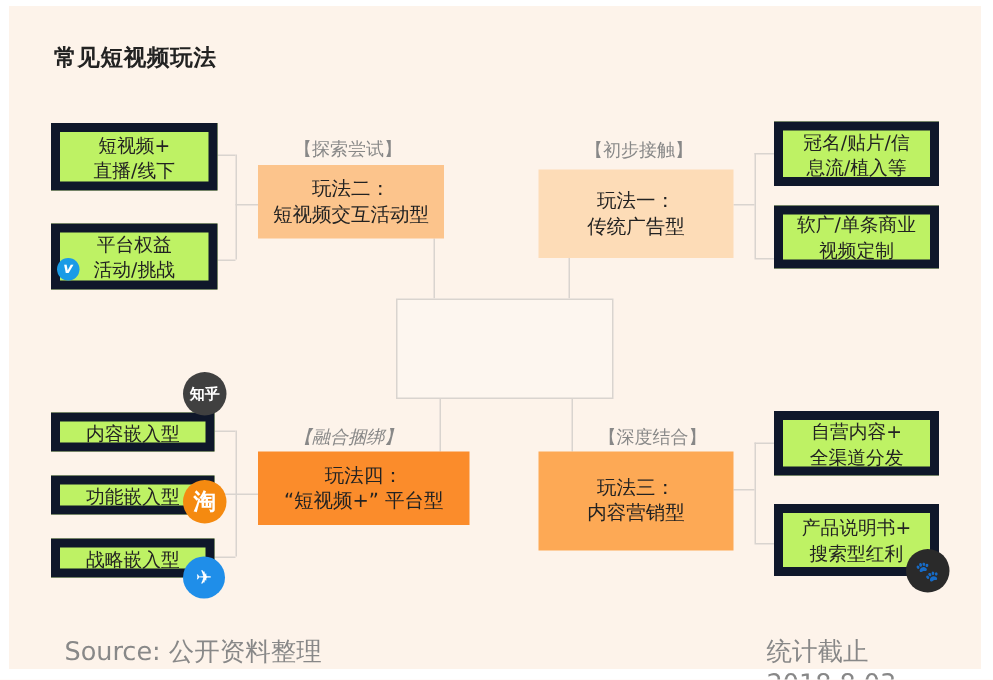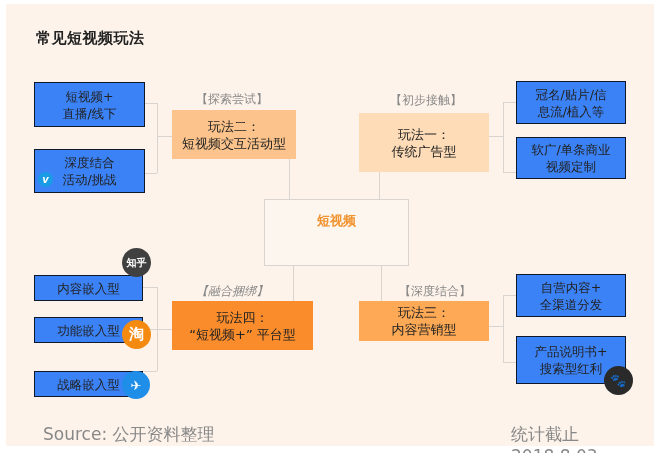--- a/index.html
+++ b/index.html
@@ -1,20 +1,20 @@
 <!DOCTYPE html>
 <html><head>
 <meta charset="utf-8">
 <style>
   html, body { margin: 0; padding: 0; background: #ffffff; }
   body { width: 662px; height: 453px; position: relative; overflow: hidden;
          font-family: "DejaVu Sans", "Liberation Sans", sans-serif; color: #222; }
   .panel { position: absolute; left: 6px; top: 4px; width: 648px; height: 442px; background: #fdf3ea; }
   .title { position: absolute; left: 36px; top: 29px; font-size: 15px; font-weight: bold; color: #222; letter-spacing: 0.5px; }
-  .box { position: absolute; box-sizing: border-box; border: 1px solid #0f172a; background: #3b82f6;
+  .box { position: absolute; box-sizing: border-box; border: 6px solid #0f172a; background: #bef264;
          display: flex; align-items: center; justify-content: center; text-align: center;
          font-size: 12.5px; line-height: 17px; color: #222; white-space: pre-line; }
   .main { position: absolute; box-sizing: border-box; display: flex; align-items: center; justify-content: center;
           text-align: center; font-size: 13px; line-height: 17px; color: #222; white-space: pre-line; }
   .tag { position: absolute; font-size: 12px; color: #888; white-space: nowrap; }
   .hl { position: absolute; background: #d9d4cf; height: 1px; }
   .vl { position: absolute; background: #d9d4cf; width: 1px; }
   .center { position: absolute; left: 264px; top: 199px; width: 145px; height: 67px; box-sizing: border-box;
             border: 1px solid #d9d4cf; background: #fdf6ef; text-align: center; color: #f0922e; font-weight: bold; font-size: 13px; }
   .center .l1 { position: absolute; left: 0; right: 0; top: 12px; }
@@ -47,52 +47,51 @@
 <div class="hl" style="left:503px;top:295px;width:13px;"></div>
 <div class="hl" style="left:503px;top:362px;width:13px;"></div>
 <div class="hl" style="left:489px;top:326px;width:14px;"></div>
 
 <div class="vl" style="left:289px;top:159px;height:40px;"></div>
 <div class="vl" style="left:379px;top:161px;height:38px;"></div>
 <div class="vl" style="left:293px;top:266px;height:35px;"></div>
 <div class="vl" style="left:381px;top:266px;height:35px;"></div>
 
 <div class="center">
-  <div class="l1">短视频</div>
 </div>
 
 <div class="tag" style="left:196px;top:91px;">【探索尝试】</div>
 <div class="main" style="left:172px;top:110px;width:124px;height:49px;background:#fcc48c;">玩法二：
 短视频交互活动型</div>
 <div class="box" style="left:34px;top:82px;width:111px;height:45px;">短视频+
 直播/线下</div>
-<div class="box" style="left:34px;top:149px;width:111px;height:44px;">深度结合
+<div class="box" style="left:34px;top:149px;width:111px;height:44px;">平台权益
 活动/挑战</div>
 <div class="icon" style="left:38px;top:172px;width:15px;height:15px;background:#1a9be6;font-size:10px;font-style:italic;">v</div>
 
 <div class="tag" style="left:390px;top:92px;">【初步接触】</div>
 <div class="main" style="left:359px;top:113px;width:130px;height:59px;background:#fddcb7;">玩法一：
 传统广告型</div>
 <div class="box" style="left:516px;top:81px;width:110px;height:43px;">冠名/贴片/信
 息流/植入等</div>
 <div class="box" style="left:516px;top:137px;width:110px;height:42px;">软广/单条商业
 视频定制</div>
 
 <div class="tag" style="left:196px;top:283px;font-style:italic;">【融合捆绑】</div>
 <div class="main" style="left:172px;top:301px;width:141px;height:49px;background:#fb8c2b;">玩法四：
 “短视频+” 平台型</div>
 <div class="box" style="left:34px;top:275px;width:109px;height:26px;">内容嵌入型</div>
 <div class="box" style="left:34px;top:317px;width:109px;height:26px;">功能嵌入型</div>
-<div class="box" style="left:34px;top:359px;width:109px;height:26px;margin-top:12px;">战略嵌入型</div>
+<div class="box" style="left:34px;top:359px;width:109px;height:26px;">战略嵌入型</div>
 <div class="icon" style="left:122px;top:248px;width:29px;height:29px;background:#404040;font-size:10px;">知乎</div>
 <div class="icon" style="left:122px;top:320px;width:29px;height:29px;background:#f58a10;font-size:15px;">淘</div>
 <div class="icon" style="left:122px;top:371px;width:28px;height:28px;background:#1f8ee9;font-size:13px;">✈</div>
 
 <div class="tag" style="left:399px;top:283px;">【深度结合】</div>
-<div class="main" style="left:359px;top:301px;width:130px;height:40px;background:#fda955;">玩法三：
+<div class="main" style="left:359px;top:301px;width:130px;height:66px;background:#fda955;">玩法三：
 内容营销型</div>
 <div class="box" style="left:516px;top:274px;width:110px;height:43px;">自营内容+
 全渠道分发</div>
 <div class="box" style="left:516px;top:336px;width:110px;height:48px;">产品说明书+
 搜索型红利</div>
 <div class="icon" style="left:604px;top:366px;width:29px;height:29px;background:#2a2a2a;font-size:13px;">🐾</div>
 
 <div class="foot" style="left:43px;top:423px;">Source: 公开资料整理</div>
 <div class="foot" style="left:511px;top:423px;">统计截止2018.8.03</div>
 

